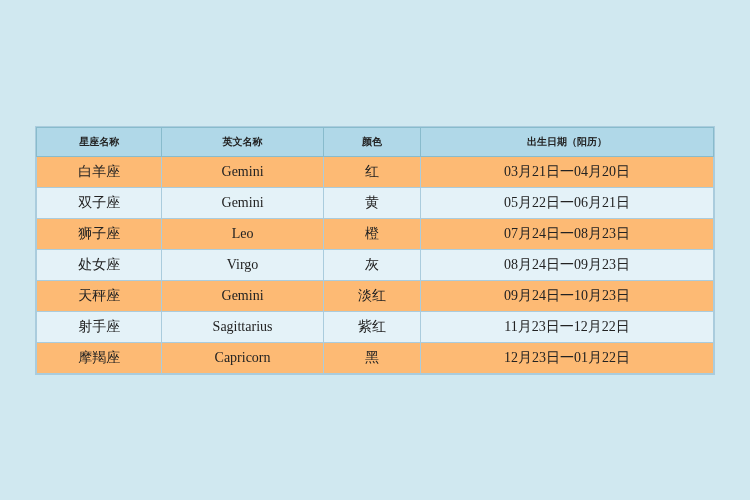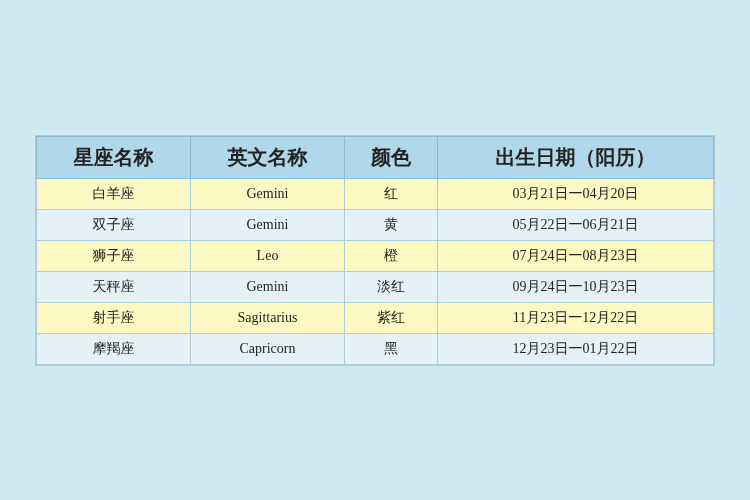--- a/index.html
+++ b/index.html
@@ -24,24 +24,24 @@
     }
     thead tr {
       background-color: #b0d8e8;
     }
     thead th {
       border: 1px solid #88bbcc;
       padding: 7px 10px;
       text-align: center;
       font-weight: bold;
       color: #222;
-      font-size: 20px;
+      font-size: 10px;
     }
     tbody tr {
-      background-color: #fef9c3;
+      background-color: #fdba74;
     }
     tbody tr:nth-child(even) {
       background-color: #e4f2f8;
     }
     tbody td {
       border: 1px solid #aaccdd;
       padding: 6px 10px;
       text-align: center;
       color: #222;
       font-size: 14px;
@@ -73,20 +73,26 @@
           <td>黄</td>
           <td>05月22日一06月21日</td>
         </tr>
         <tr>
           <td>狮子座</td>
           <td>Leo</td>
           <td>橙</td>
           <td>07月24日一08月23日</td>
         </tr>
         <tr>
+          <td>处女座</td>
+          <td>Virgo</td>
+          <td>灰</td>
+          <td>08月24日一09月23日</td>
+        </tr>
+        <tr>
           <td>天秤座</td>
           <td>Gemini</td>
           <td>淡红</td>
           <td>09月24日一10月23日</td>
         </tr>
         <tr>
           <td>射手座</td>
           <td>Sagittarius</td>
           <td>紫红</td>
           <td>11月23日一12月22日</td>

